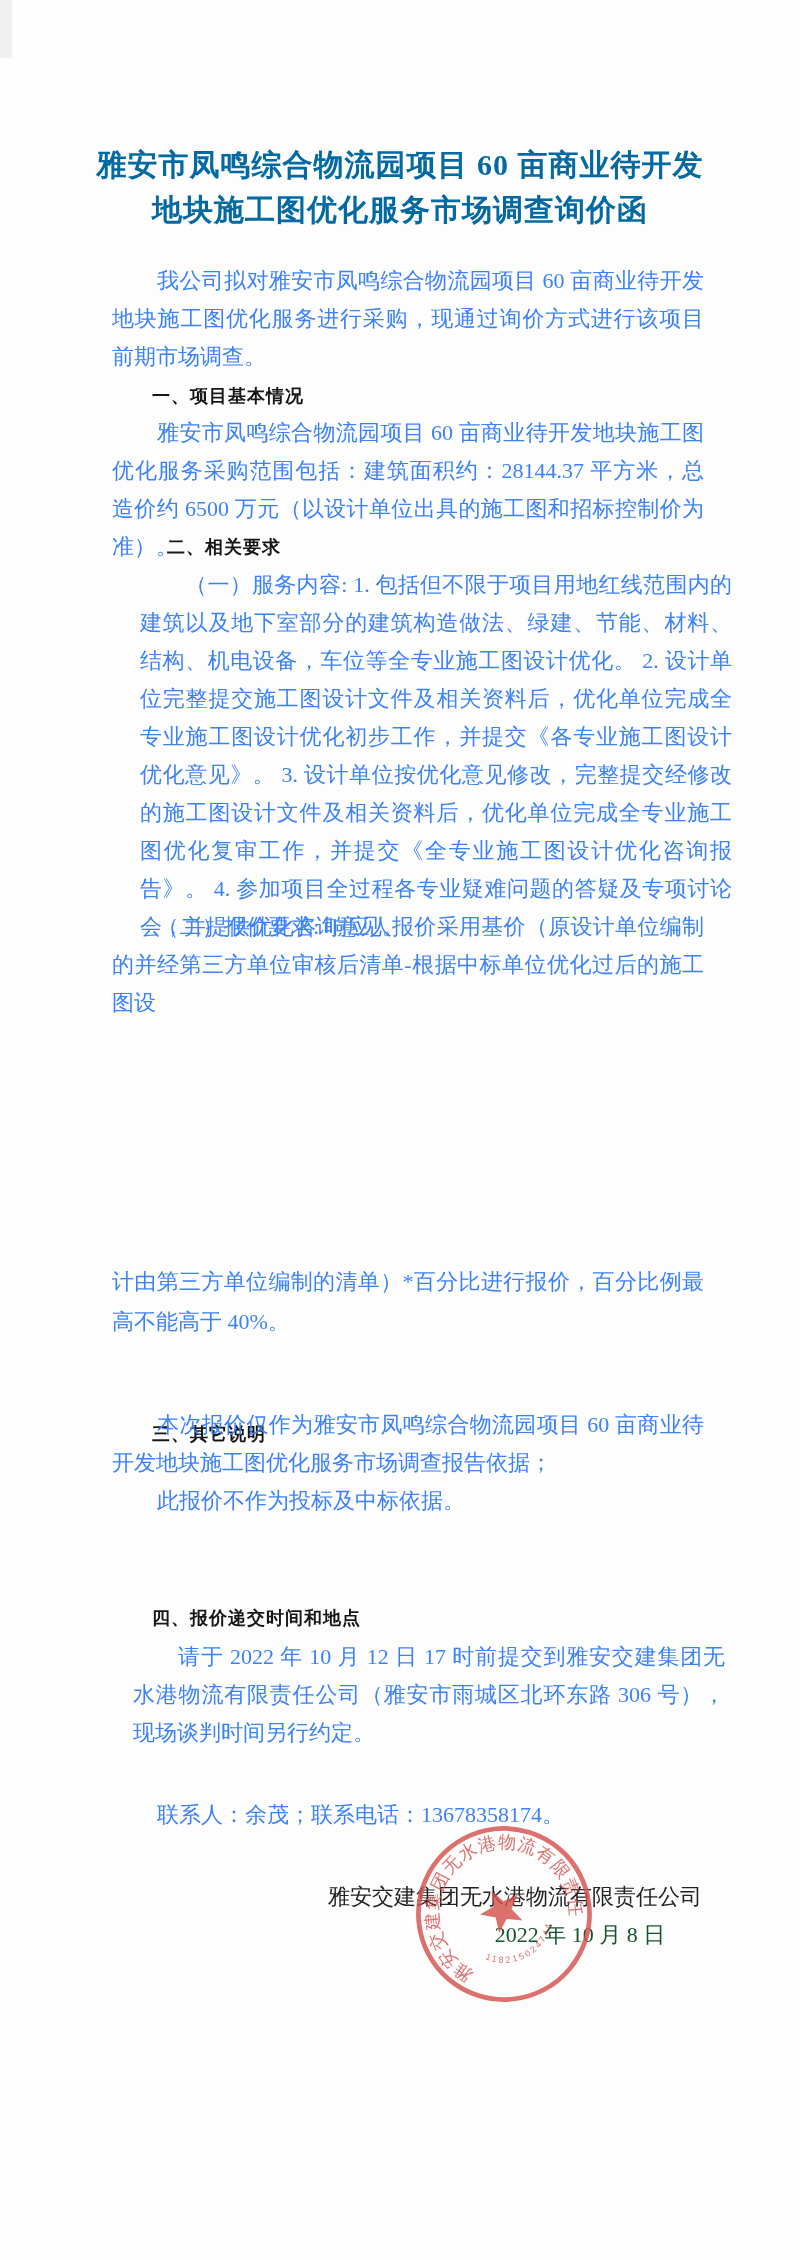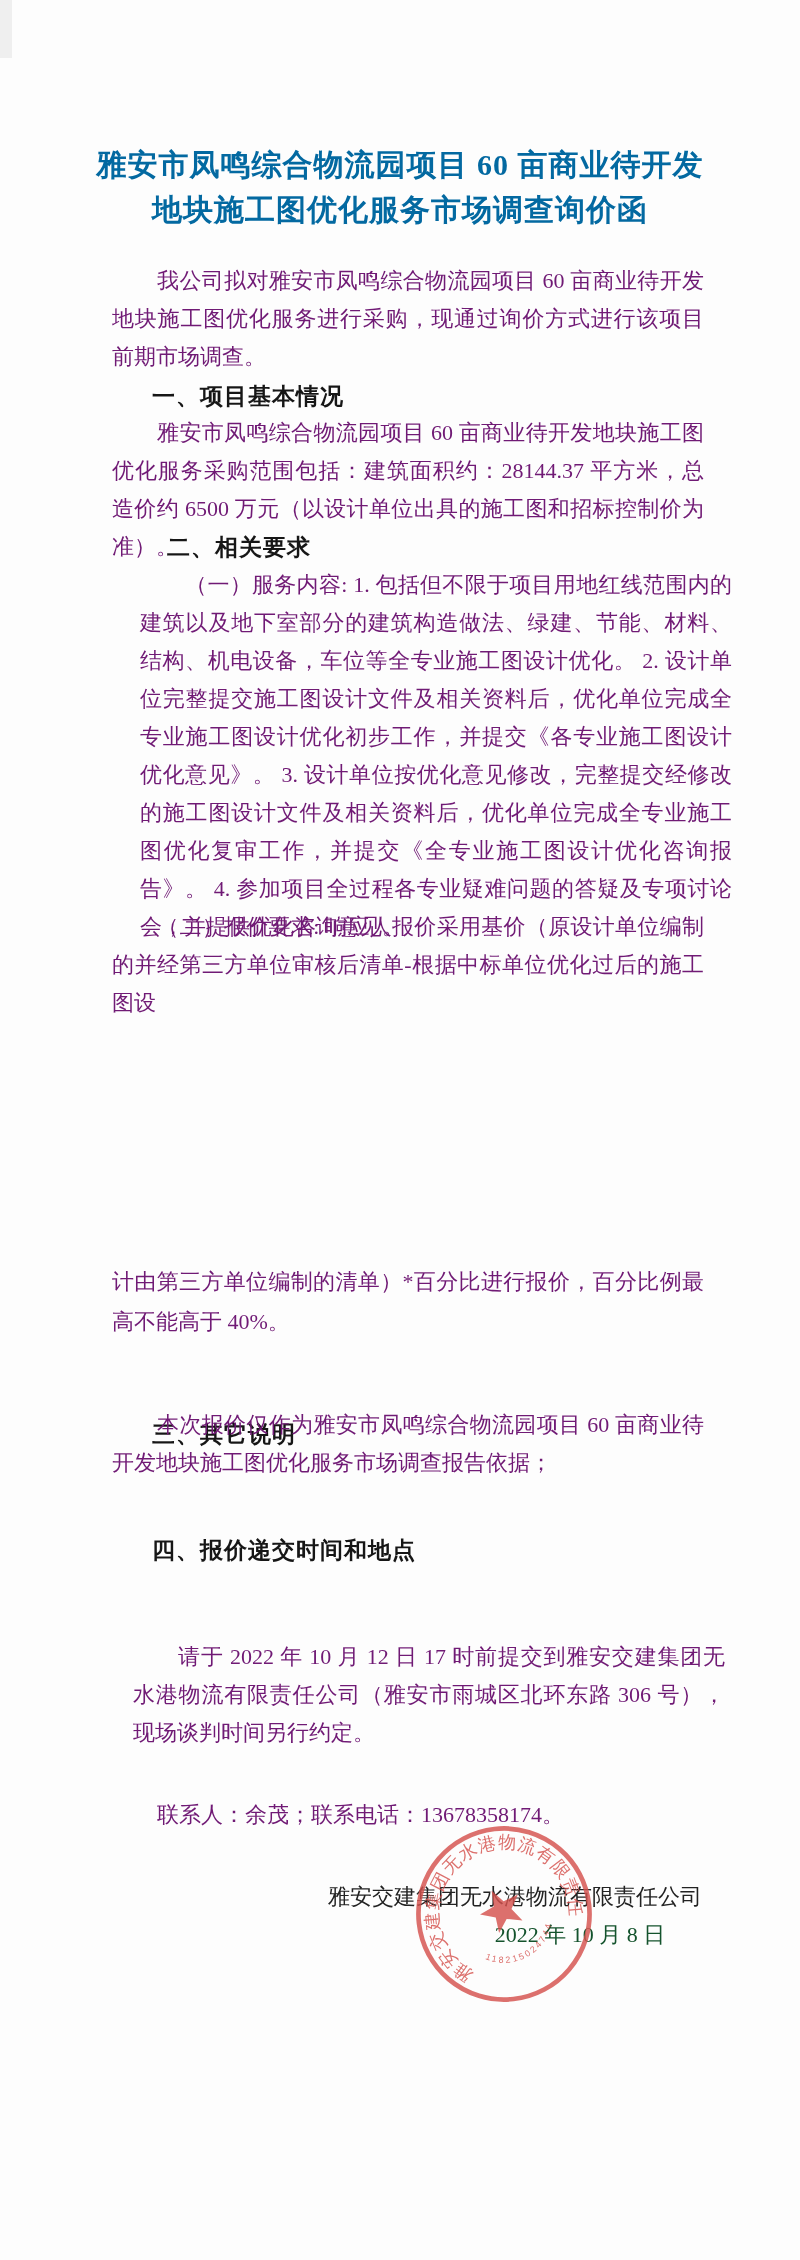--- a/index.html
+++ b/index.html
@@ -16,27 +16,27 @@
     background:#ebebeb;opacity:.8;
   }
   .title{
     position:absolute;top:142px;left:0;width:100%;
     text-align:center;font-weight:bold;font-size:30px;line-height:45px;
     color:#0369a1;letter-spacing:1px;
   }
   .body-text{
     position:absolute;left:112px;width:592px;
     font-size:22px;line-height:38px;text-align:justify;
-    color:#701a75;
+    color:#3b82f6;
   }
   .indent{text-indent:2.05em;}
   .heading{
     position:absolute;left:152px;
     font-family:"Liberation Sans","DejaVu Sans",sans-serif;
-    font-weight:bold;font-size:23px;line-height:28px;color:#161616;
+    font-weight:bold;font-size:18px;line-height:28px;color:#161616;
     letter-spacing:1px;
   }
   .sign-company{
     position:absolute;top:1882px;right:98px;
     font-size:22px;line-height:30px;color:#222;text-align:right;
   }
   .sign-date{
     position:absolute;top:1920px;left:455px;width:250px;
     font-size:22px;line-height:30px;color:#14532d;text-align:center;
   }
@@ -70,23 +70,24 @@
   <div class="body-text indent" style="top:566px;margin-left:28px;">（一）服务内容: 1. 包括但不限于项目用地红线范围内的建筑以及地下室部分的建筑构造做法、绿建、节能、材料、结构、机电设备，车位等全专业施工图设计优化。 2. 设计单位完整提交施工图设计文件及相关资料后，优化单位完成全专业施工图设计优化初步工作，并提交《各专业施工图设计优化意见》。 3. 设计单位按优化意见修改，完整提交经修改的施工图设计文件及相关资料后，优化单位完成全专业施工图优化复审工作，并提交《全专业施工图设计优化咨询报告》。 4. 参加项目全过程各专业疑难问题的答疑及专项讨论会，并提供优化咨询意见。</div>
 
   <div class="body-text indent" style="top:908px;">（二）报价要求: 响应人报价采用基价（原设计单位编制的并经第三方单位审核后清单-根据中标单位优化过后的施工图设</div>
 
   <div class="body-text" style="top:1262px;line-height:40px;">计由第三方单位编制的清单）*百分比进行报价，百分比例最高不能高于 40%。</div>
 
   <div class="heading" style="top:1372px;margin-top:48px;">三、其它说明</div>
 
   <div class="body-text indent" style="top:1406px;">本次报价仅作为雅安市凤鸣综合物流园项目 60 亩商业待开发地块施工图优化服务市场调查报告依据；</div>
 
+  <div class="body-text indent" style="top:1482px;">此报价不作为投标及中标依据。</div>
 
 
-  <div class="heading" style="top:1536px;text-align:center;">四、报价递交时间和地点</div>
+  <div class="heading" style="top:1604px;text-align:center;">四、报价递交时间和地点</div>
 
   <div class="body-text indent" style="top:1638px;margin-left:21px;">请于 2022 年 10 月 12 日 17 时前提交到雅安交建集团无水港物流有限责任公司（雅安市雨城区北环东路 306 号），现场谈判时间另行约定。</div>
 
   <div class="body-text indent" style="top:1796px;">联系人：余茂；联系电话：13678358174。</div>
 
   <div class="sign-company">雅安交建集团无水港物流有限责任公司</div>
 
   <div class="sign-date">2022 年 10 月 8 日</div>
 
   <svg class="seal" viewBox="0 0 200 200">

